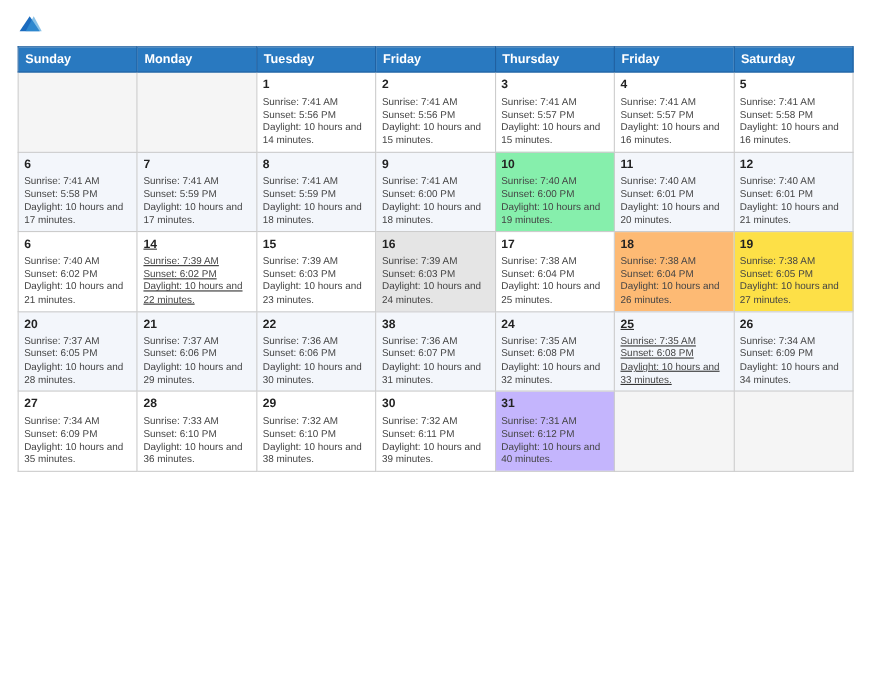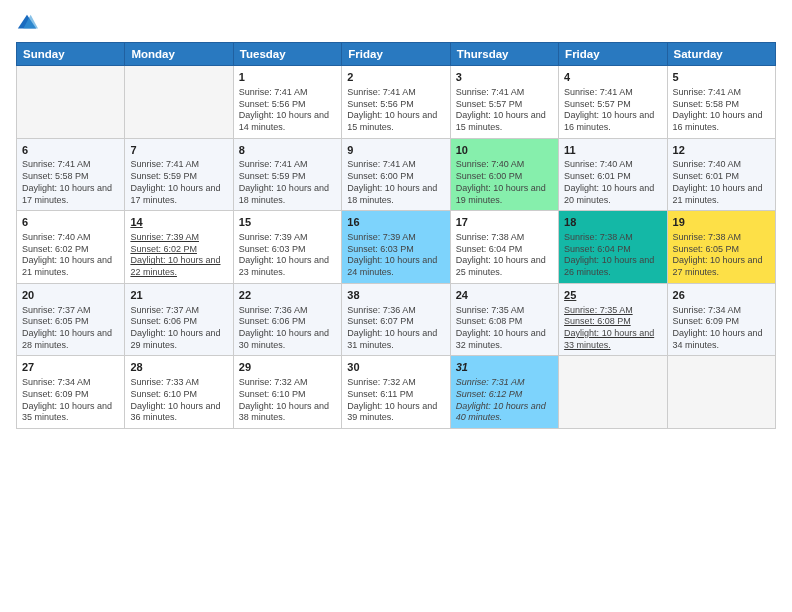--- a/index.html
+++ b/index.html
@@ -222,33 +222,33 @@
             <div class="day-info" style="white-space: pre-line;">Sunrise: 7:39 AM
 Sunset: 6:02 PM
 Daylight: 10 hours and 22 minutes.</div>
           </td>
           <td style="background: rgb(255, 255, 255);">
             <span class="day-num">15</span>
             <div class="day-info" style="white-space: pre-line;">Sunrise: 7:39 AM
 Sunset: 6:03 PM
 Daylight: 10 hours and 23 minutes.</div>
           </td>
-          <td style="background: #7dd3fc; margin-left: 14px;">
+          <td style="background: #e5e5e5; margin-left: 14px;">
             <span class="day-num">16</span>
             <div class="day-info" style="white-space: pre-line;">Sunrise: 7:39 AM
 Sunset: 6:03 PM
 Daylight: 10 hours and 24 minutes.</div>
           </td>
           <td style="background: rgb(255, 255, 255);">
             <span class="day-num">17</span>
             <div class="day-info" style="white-space: pre-line;">Sunrise: 7:38 AM
 Sunset: 6:04 PM
 Daylight: 10 hours and 25 minutes.</div>
           </td>
-          <td style="background: #14b8a6; margin-left: 37px;">
+          <td style="background: #fdba74; margin-left: 37px;">
             <span class="day-num">18</span>
             <div class="day-info" style="white-space: pre-line;">Sunrise: 7:38 AM
 Sunset: 6:04 PM
 Daylight: 10 hours and 26 minutes.</div>
           </td>
           <td style="background: #fde047;">
             <span class="day-num">19</span>
             <div class="day-info" style="white-space: pre-line;">Sunrise: 7:38 AM
 Sunset: 6:05 PM
 Daylight: 10 hours and 27 minutes.</div>
@@ -316,21 +316,21 @@
             <div class="day-info" style="white-space: pre-line;">Sunrise: 7:32 AM
 Sunset: 6:10 PM
 Daylight: 10 hours and 38 minutes.</div>
           </td>
           <td style="background: rgb(255, 255, 255);">
             <span class="day-num">30</span>
             <div class="day-info" style="white-space: pre-line;">Sunrise: 7:32 AM
 Sunset: 6:11 PM
 Daylight: 10 hours and 39 minutes.</div>
           </td>
-          <td style="background: #7dd3fc; font-style: italic;">
+          <td style="background: #c4b5fd;">
             <span class="day-num">31</span>
             <div class="day-info" style="white-space: pre-line;">Sunrise: 7:31 AM
 Sunset: 6:12 PM
 Daylight: 10 hours and 40 minutes.</div>
           </td>
           <td class="empty"></td>
           <td class="empty"></td>
         </tr>
       </tbody>
   </table>

